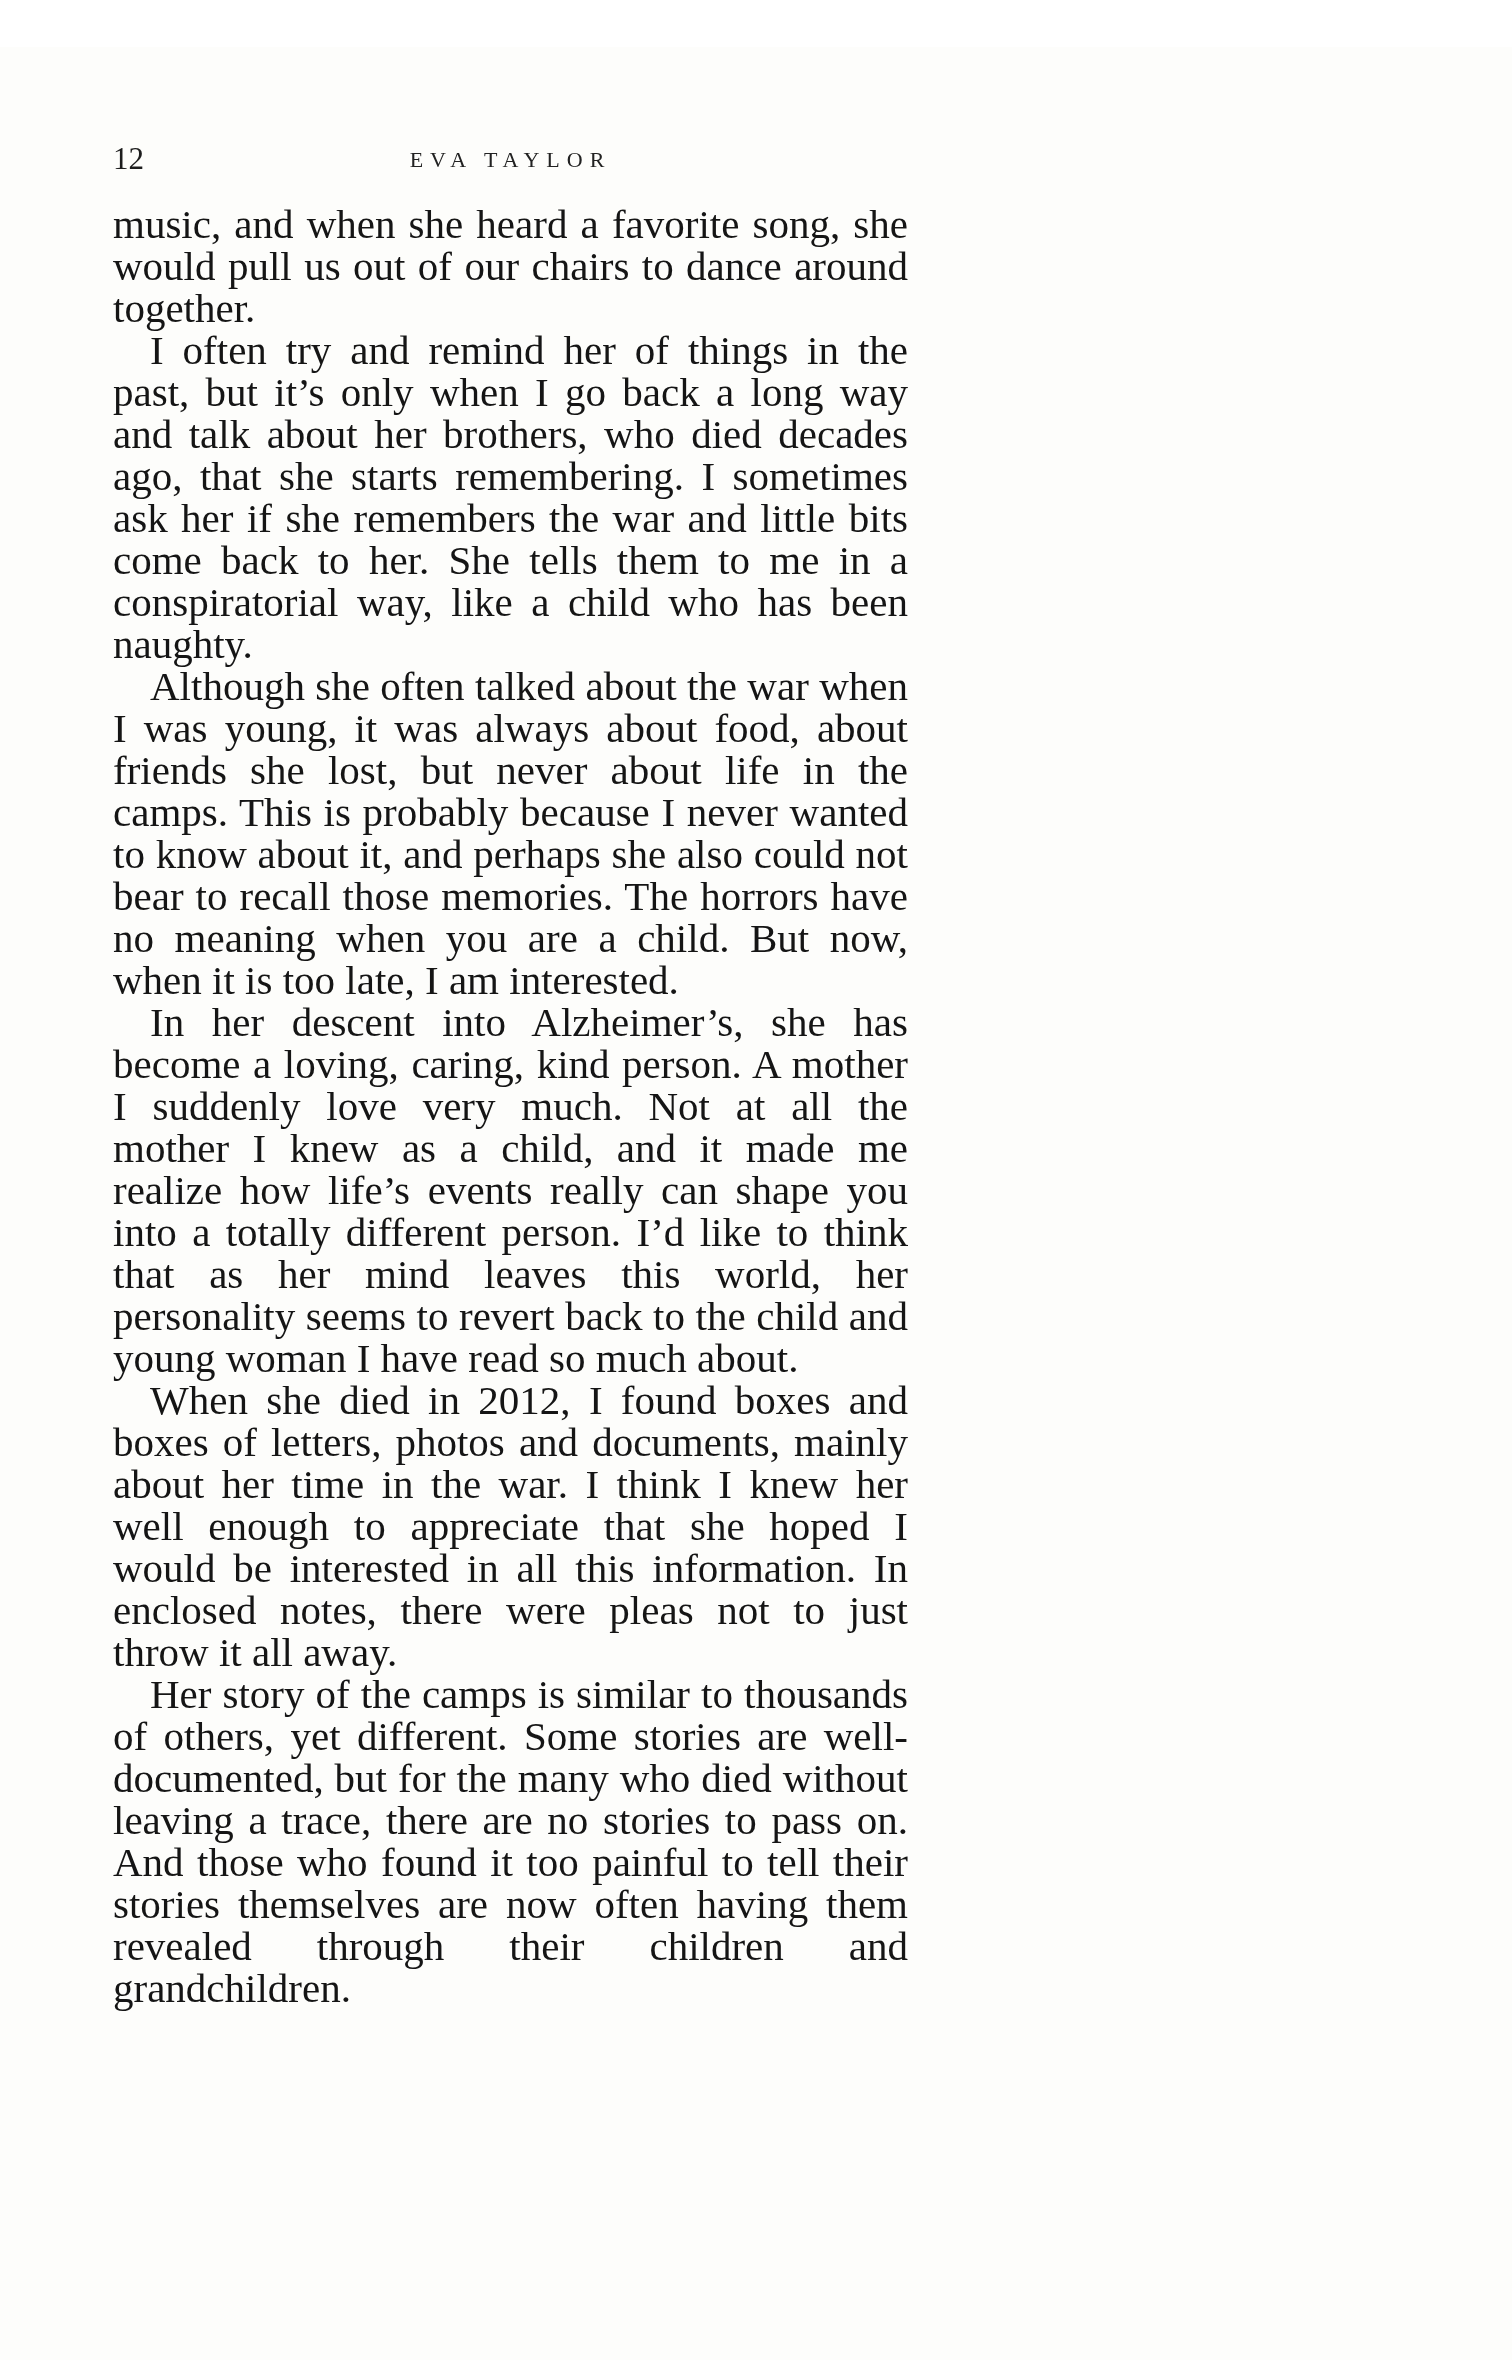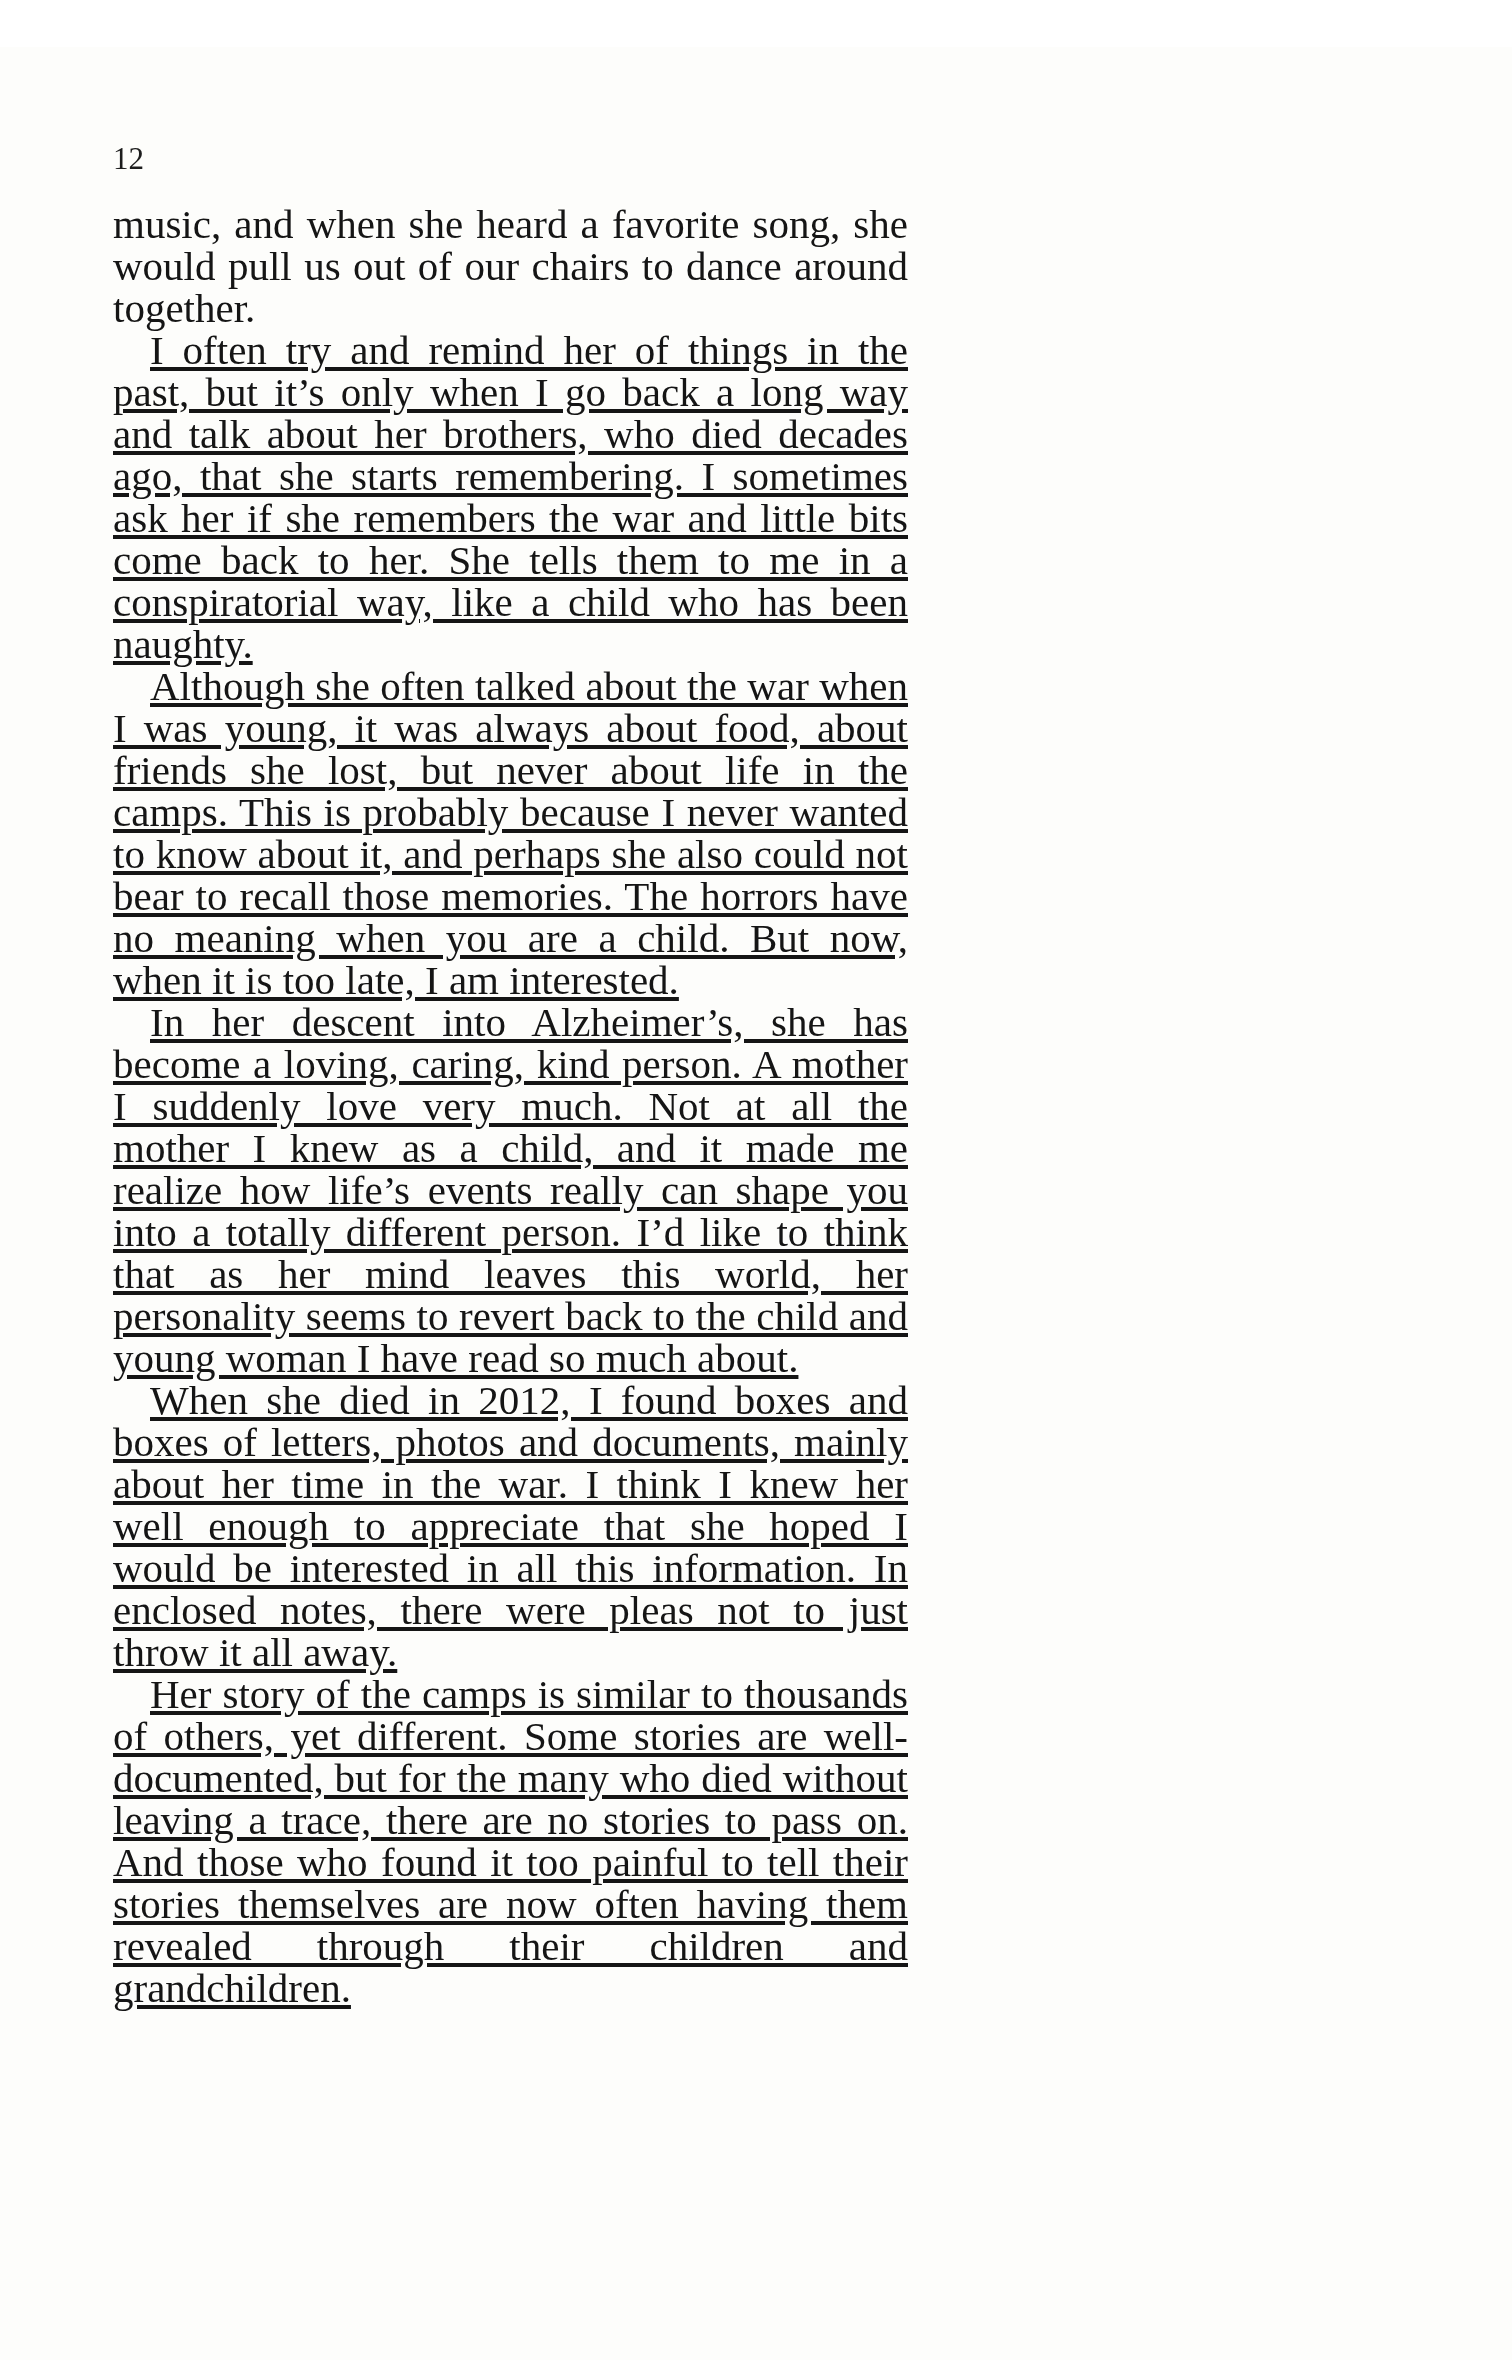--- a/index.html
+++ b/index.html
@@ -44,38 +44,38 @@
     line-height: 42px;
     text-align: justify;
     color: #151515;
   }
   .body-text p {
     margin: 0;
     padding: 0;
   }
   .body-text p.indent {
     text-indent: 37px;
-    text-decoration: underline;
   }
   .page-edge-artifact {
     position: absolute;
     left: 92px;
     bottom: 8px;
     width: 588px;
     height: 2px;
     background: #e2e2dd;
   }
 </style>
 </head>
 <body>
 
 <div class="page">
 
   <div class="page-number">12</div>
 
+  <div class="running-header">EVA TAYLOR</div>
 
   <div class="body-text">
       <p>music, and when she heard a favorite song, she would pull us out of our chairs to dance around together.</p>
       <p class="indent">I often try and remind her of things in the past, but it’s only when I go back a long way and talk about her brothers, who died decades ago, that she starts remembering. I sometimes ask her if she remembers the war and little bits come back to her. She tells them to me in a conspiratorial way, like a child who has been naughty.</p>
       <p class="indent">Although she often talked about the war when I was young, it was always about food, about friends she lost, but never about life in the camps. This is probably because I never wanted to know about it, and perhaps she also could not bear to recall those memories. The horrors have no meaning when you are a child. But now, when it is too late, I am interested.</p>
       <p class="indent">In her descent into Alzheimer’s, she has become a loving, caring, kind person. A mother I suddenly love very much. Not at all the mother I knew as a child, and it made me realize how life’s events really can shape you into a totally different person. I’d like to think that as her mind leaves this world, her personality seems to revert back to the child and young woman I have read so much about.</p>
       <p class="indent">When she died in 2012, I found boxes and boxes of letters, photos and documents, mainly about her time in the war. I think I knew her well enough to appreciate that she hoped I would be interested in all this information. In enclosed notes, there were pleas not to just throw it all away.</p>
       <p class="indent">Her story of the camps is similar to thousands of others, yet different. Some stories are well-documented, but for the many who died without leaving a trace, there are no stories to pass on. And those who found it too painful to tell their stories themselves are now often having them revealed through their children and grandchildren.</p>
     </div>
 

